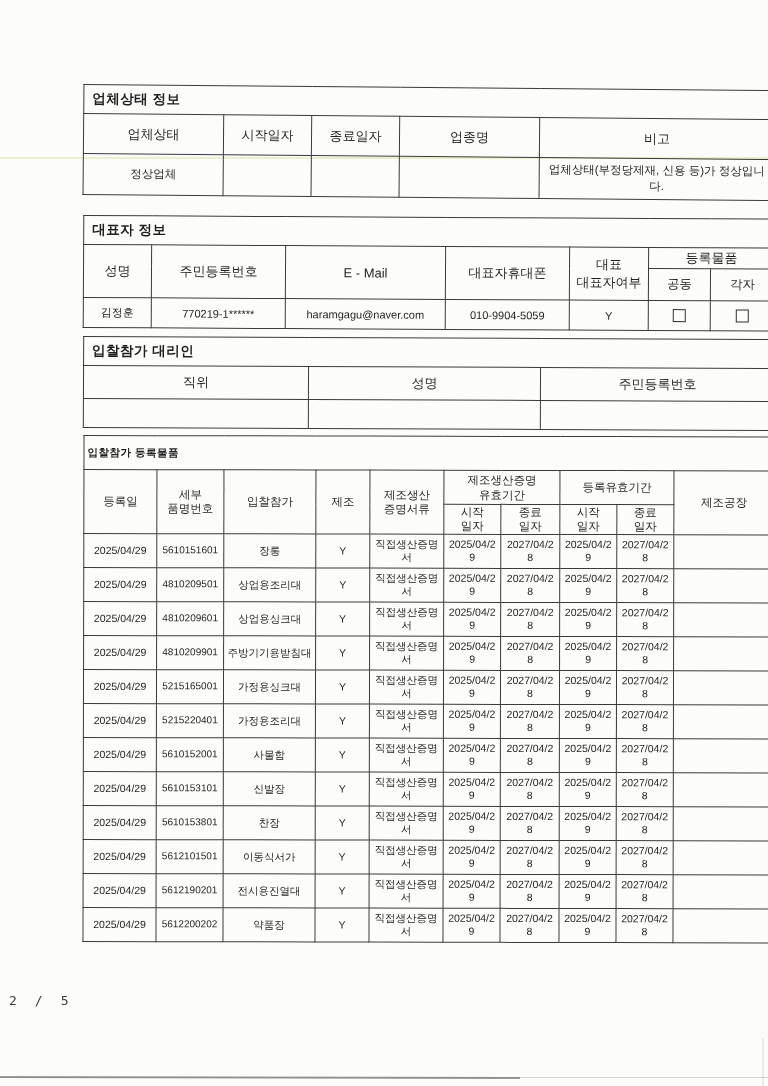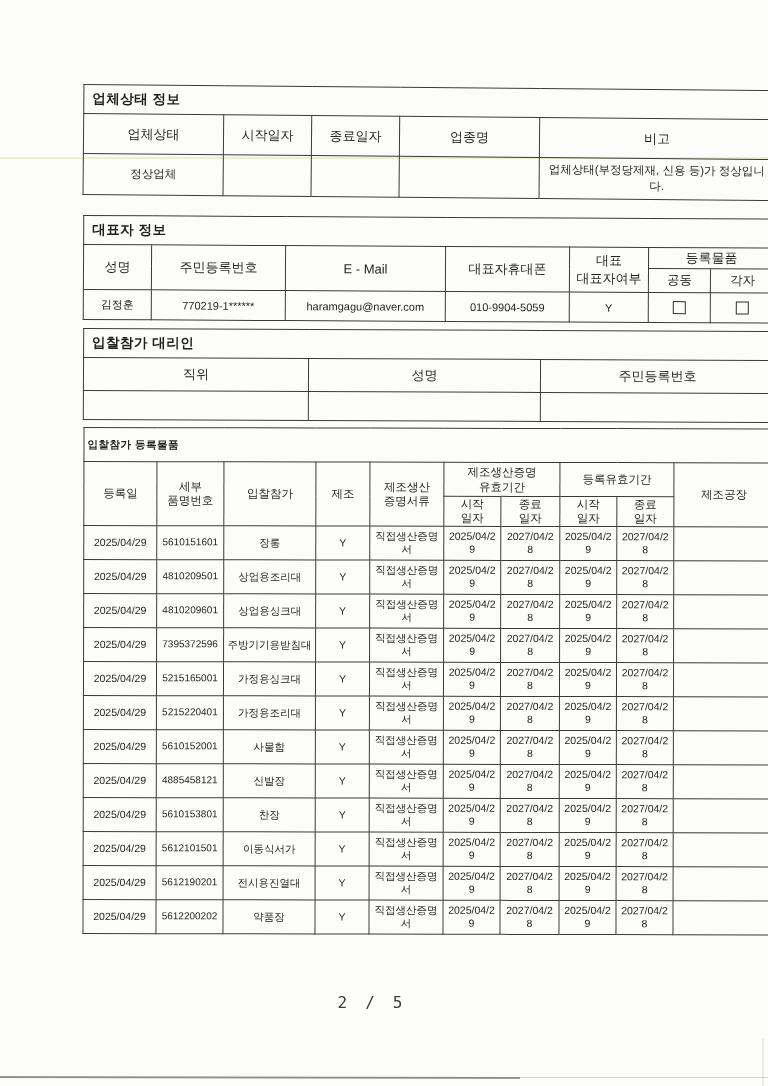--- a/index.html
+++ b/index.html
@@ -23,38 +23,38 @@
   .rot2 { transform:rotate(0.3deg);  transform-origin:left center; }
   .rot3 { transform:rotate(0.25deg); transform-origin:left center; }
   .rot4 { transform:rotate(0.12deg); transform-origin:left center; }
 
   
   .t1 { }
   .t1 th { font-size:13px; height:40px; }
   .t1 td.data { font-size:11.5px; height:41px; line-height:1.35; padding:2px 6px; }
   .t2 { margin-top:20px; }
   .t2 th { font-size:13px; }
-  .t2 .sub th { font-size:12.5px; height:24px; }
+  .t2 .sub th { font-size:12.5px; height:32px; }
   .t2 .main th { height:21px; }
   .t2 td.data { font-size:11px; height:30px; }
   .checkbox { display:inline-block; width:13px; height:13px;
               border:1.6px solid #2e2e2e; background:transparent; vertical-align:middle; }
   .t3 { margin-top:8px; }
   .t3 th { font-size:13px; height:33px; }
   .t3 td.data { height:29px; font-size:11px; }
   .t4 { margin-top:7px; }
   .t4 th { font-size:11.5px; line-height:1.25; }
   .t4 tr.h1 th { height:34px; }
   .t4 tr.h2 th { height:27px; font-size:11.5px;margin-left:6px; }
   .t4 td { font-size:10.5px; height:34px; line-height:1.25; padding:1px 3px; }
   .t4 td.col-1 { white-space:nowrap; font-size:10px; }
   .t4 td.col-4, .t4 td.col-5, .t4 td.col-6, .t4 td.col-7, .t4 td.col-8 { word-break:break-all; }
 
-  .footer { position:absolute; top:993px; left:0; width:740px; text-align:center;
-            font-size:16px; color:#3c3c3c; font-family:"DejaVu Sans Mono","Liberation Mono",monospace; }
+  .footer { position:absolute; top:993px; left:0; width:740px; text-align:left;
+            font-size:13px; color:#3c3c3c; font-family:"DejaVu Sans Mono","Liberation Mono",monospace; }
   .footer span { margin:0 9px; }
 
   .watermark { position:absolute; left:318px; top:1012px; display:flex; align-items:center;
                opacity:0.55; pointer-events:none; }
   .wm-text { font-size:21px; font-weight:bold; letter-spacing:3px;
              color:#dcd9cc; margin-left:8px; margin-top:6px; }
 
   .scanline-yellow { position:absolute; top:157px; left:0; width:768px; height:2px;
                      background:#eaedc6; opacity:0.85; }
   .scanline-bottom { position:absolute; top:1076px; left:0; width:520px; height:2px;
@@ -240,21 +240,21 @@
             <td class="col-3">Y</td>
             <td class="col-4">직접생산증명서</td>
             <td class="col-5">2025/04/29</td>
             <td class="col-6">2027/04/28</td>
             <td class="col-7">2025/04/29</td>
             <td class="col-8">2027/04/28</td>
             <td class="col-9"></td>
           </tr>
           <tr>
             <td class="col-0">2025/04/29</td>
-            <td class="col-1">7395372596</td>
+            <td class="col-1">4810209901</td>
             <td class="col-2">주방기기용받침대</td>
             <td class="col-3">Y</td>
             <td class="col-4">직접생산증명서</td>
             <td class="col-5">2025/04/29</td>
             <td class="col-6">2027/04/28</td>
             <td class="col-7">2025/04/29</td>
             <td class="col-8">2027/04/28</td>
             <td class="col-9"></td>
           </tr>
           <tr>
@@ -288,21 +288,21 @@
             <td class="col-3">Y</td>
             <td class="col-4">직접생산증명서</td>
             <td class="col-5">2025/04/29</td>
             <td class="col-6">2027/04/28</td>
             <td class="col-7">2025/04/29</td>
             <td class="col-8">2027/04/28</td>
             <td class="col-9"></td>
           </tr>
           <tr>
             <td class="col-0">2025/04/29</td>
-            <td class="col-1">4885458121</td>
+            <td class="col-1">5610153101</td>
             <td class="col-2">신발장</td>
             <td class="col-3">Y</td>
             <td class="col-4">직접생산증명서</td>
             <td class="col-5">2025/04/29</td>
             <td class="col-6">2027/04/28</td>
             <td class="col-7">2025/04/29</td>
             <td class="col-8">2027/04/28</td>
             <td class="col-9"></td>
           </tr>
           <tr>

